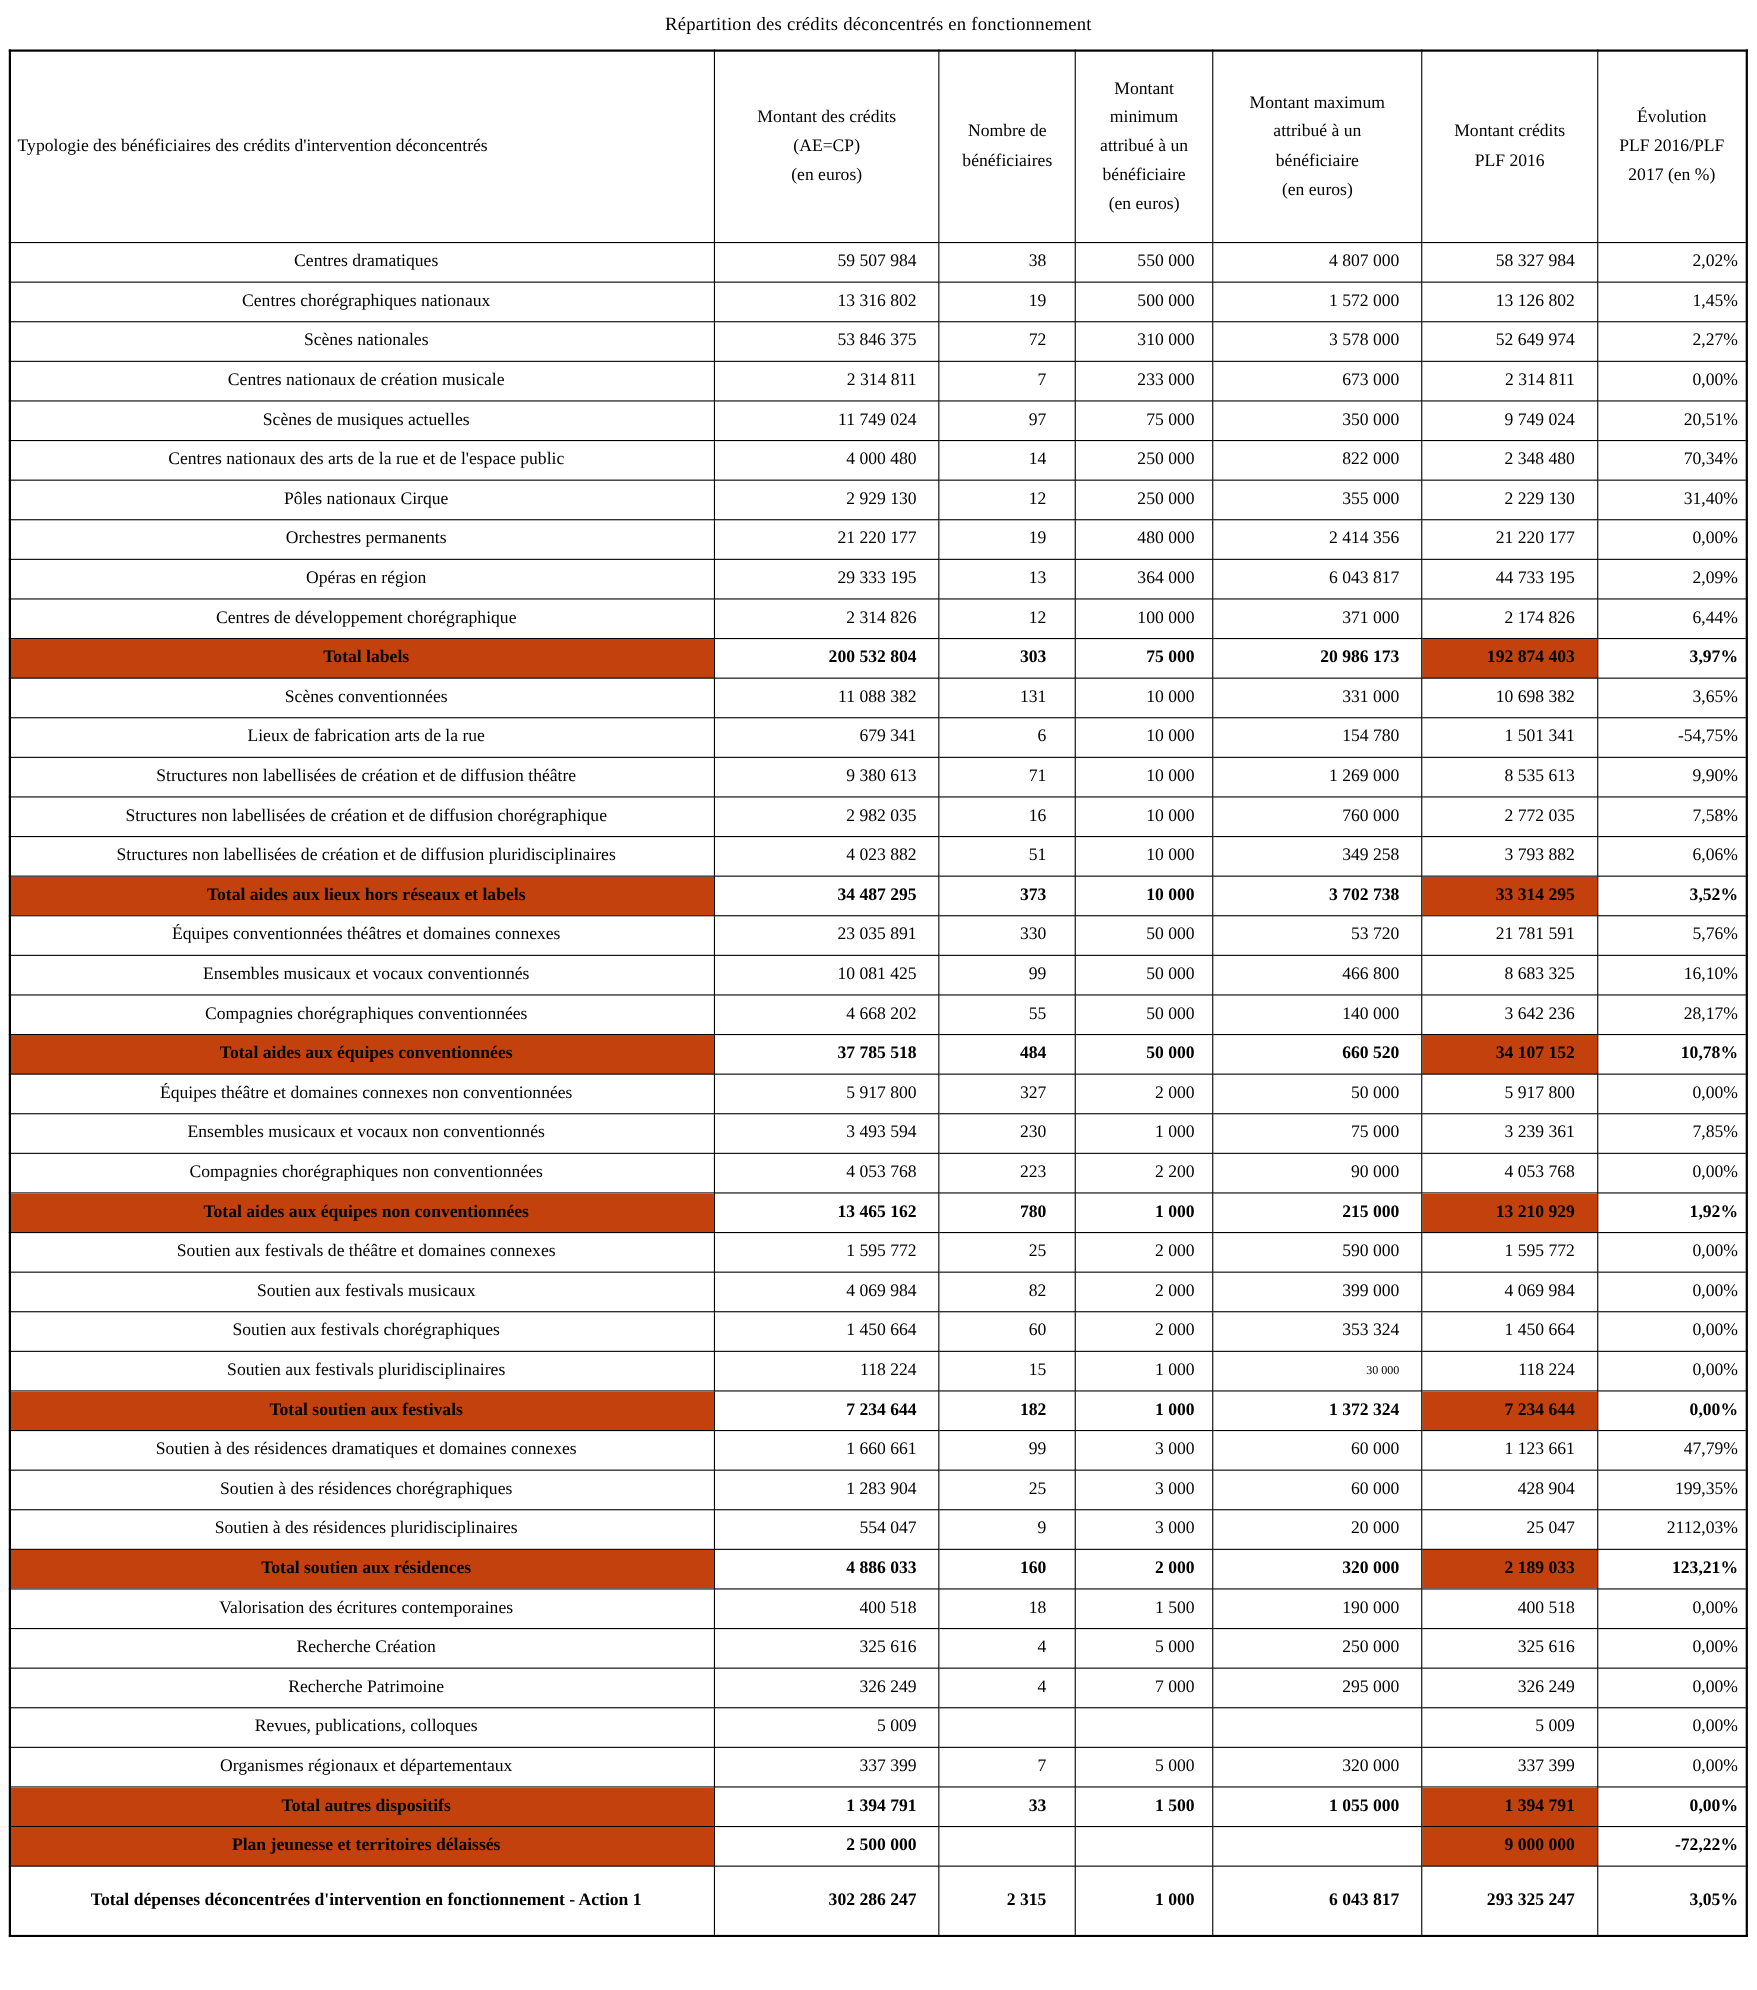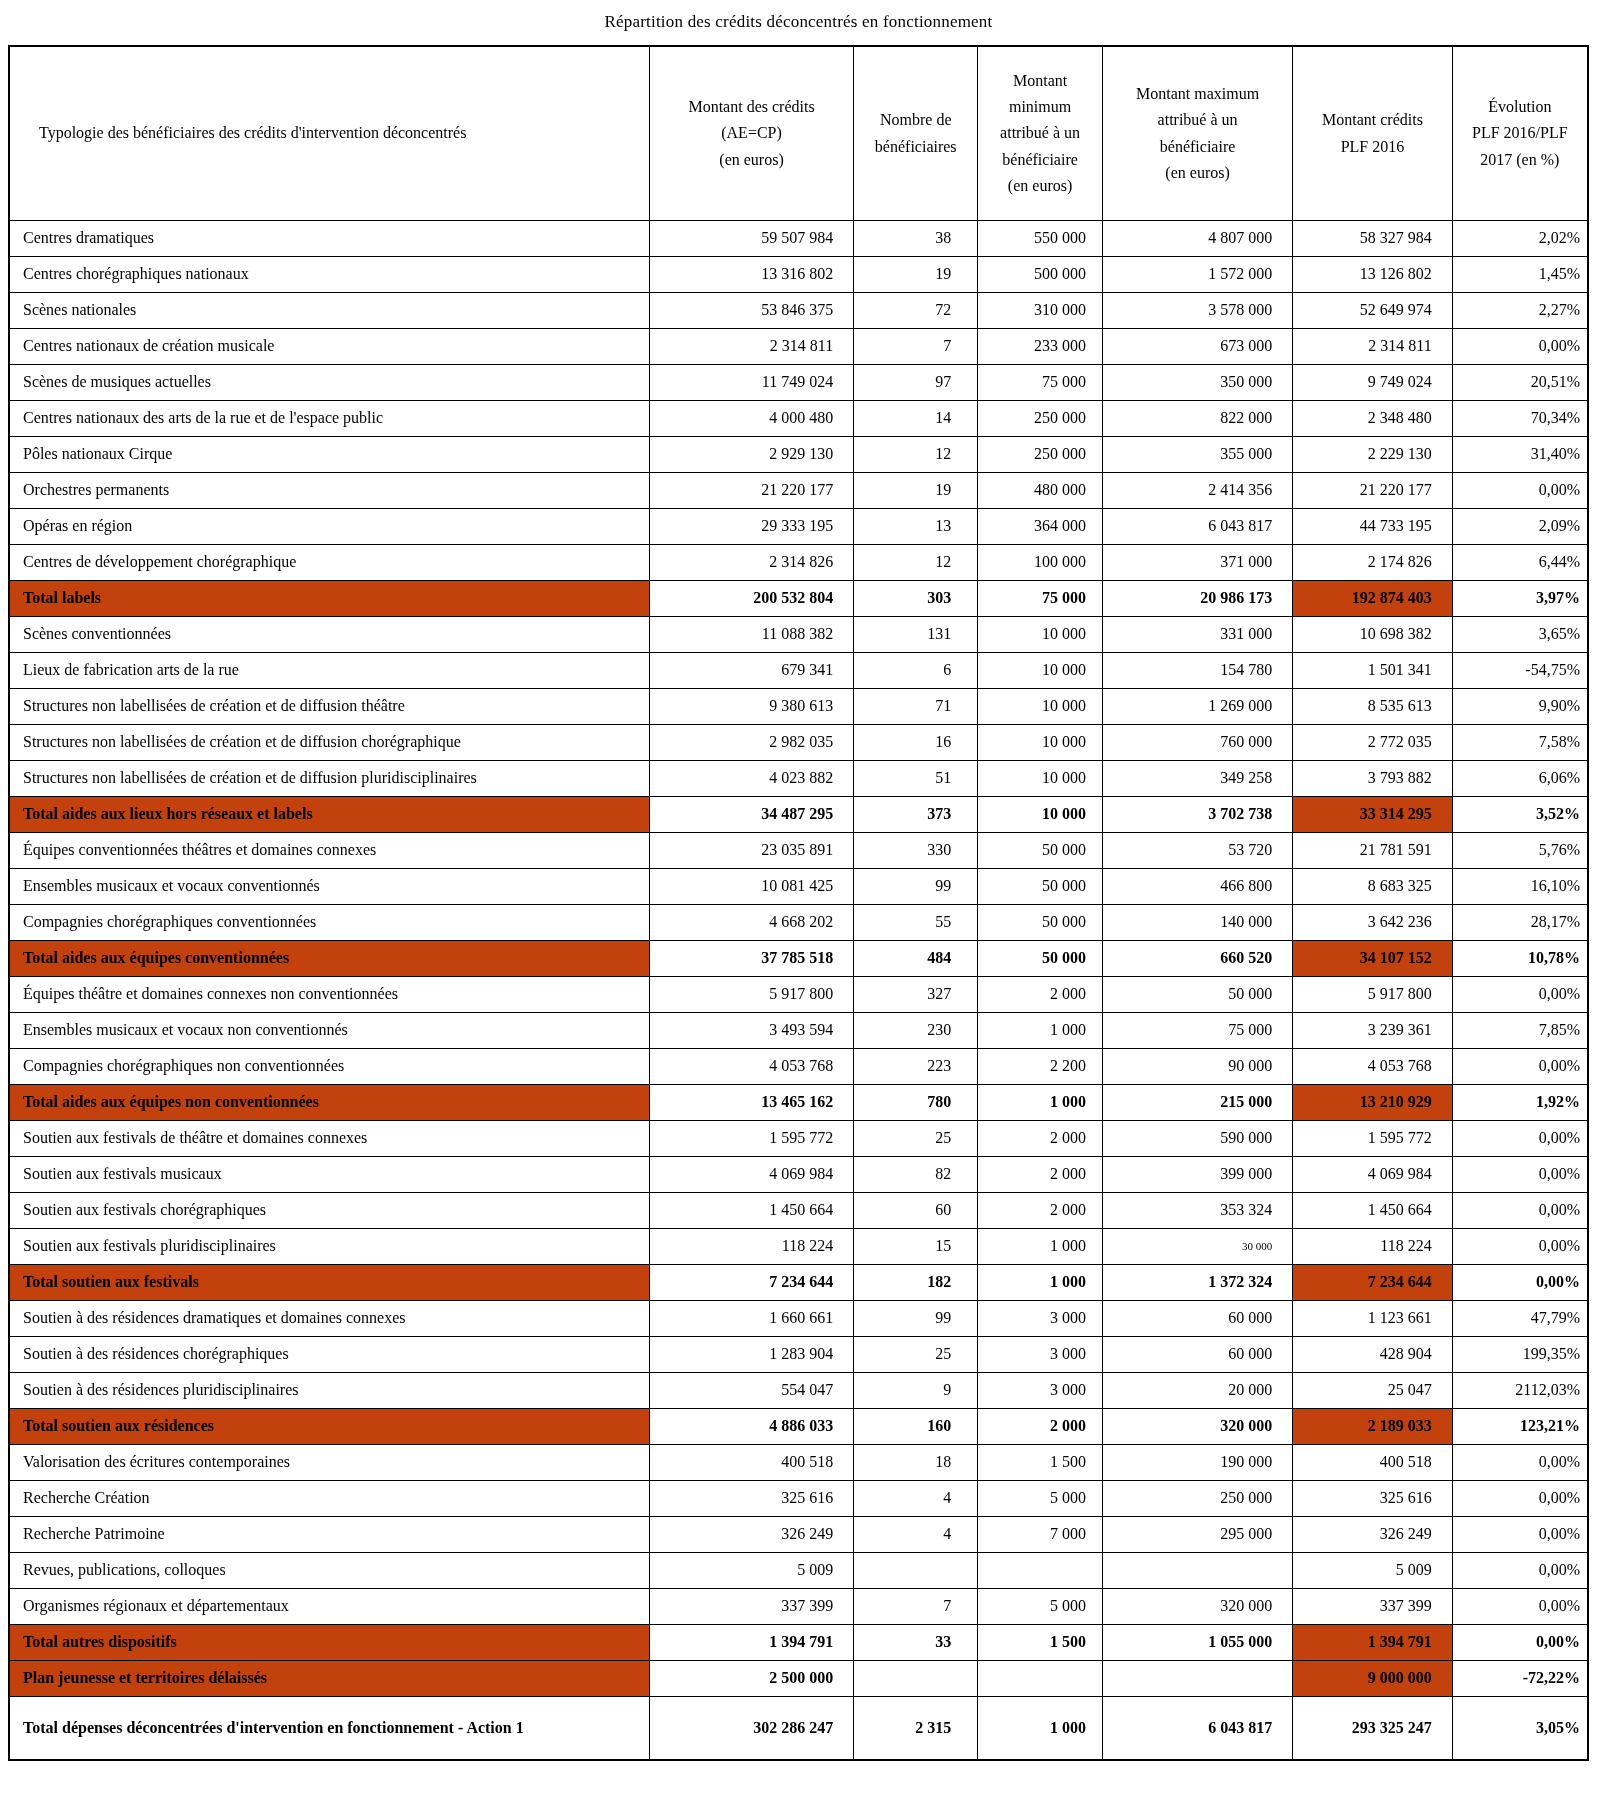--- a/index.html
+++ b/index.html
@@ -44,31 +44,31 @@
   }
   thead th {
     height: 173px;
     text-align: center;
     white-space: pre-line;
     line-height: 1.65;
     padding: 0 3px;
   }
   thead th.h-label {
     text-align: left;
-    padding-left: 29px;
+    padding-left: 6px;
     white-space: normal;
   }
   tbody td {
     height: 33px;
     text-align: right;
     padding: 1px 20px 1px 2px;
     line-height: 1.15;
   }
   tbody td.c-label {
-    text-align: left;
+    text-align: center;
     padding: 1px 6px 1px 13px;
   }
   tbody td.c-nombre { padding-right: 26px; }
   tbody td.c-min    { padding-right: 16px; }
   tbody td.c-evol   { padding-right: 7px; }
   tr.total td { font-weight: bold; }
   td.shaded { background: #c2410c; }
   tr.grand td { font-weight: bold; height: 60px; }
   td.small-val { font-size: 11px; }
 </style>

